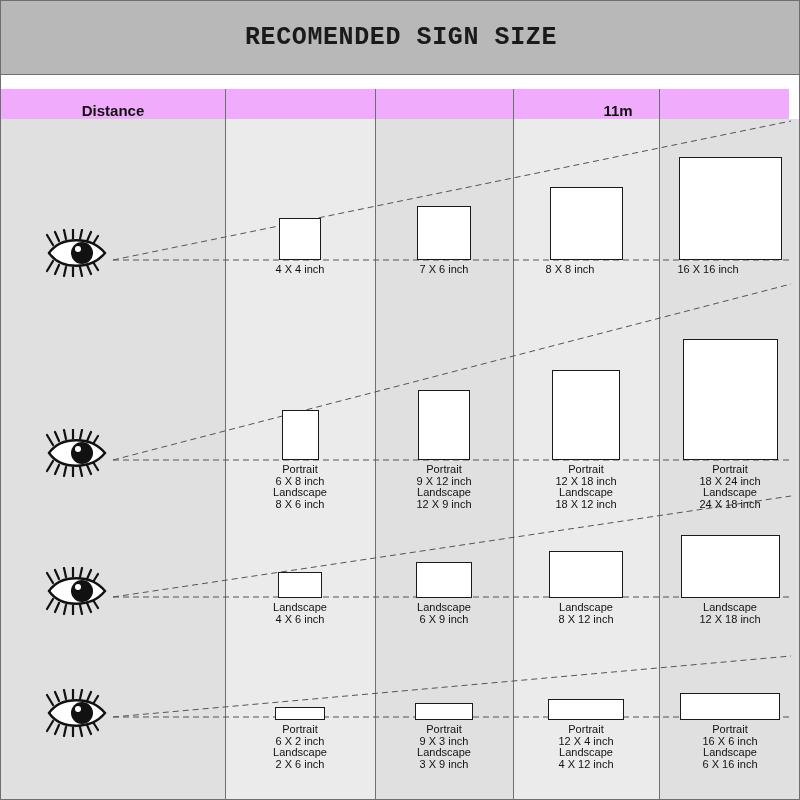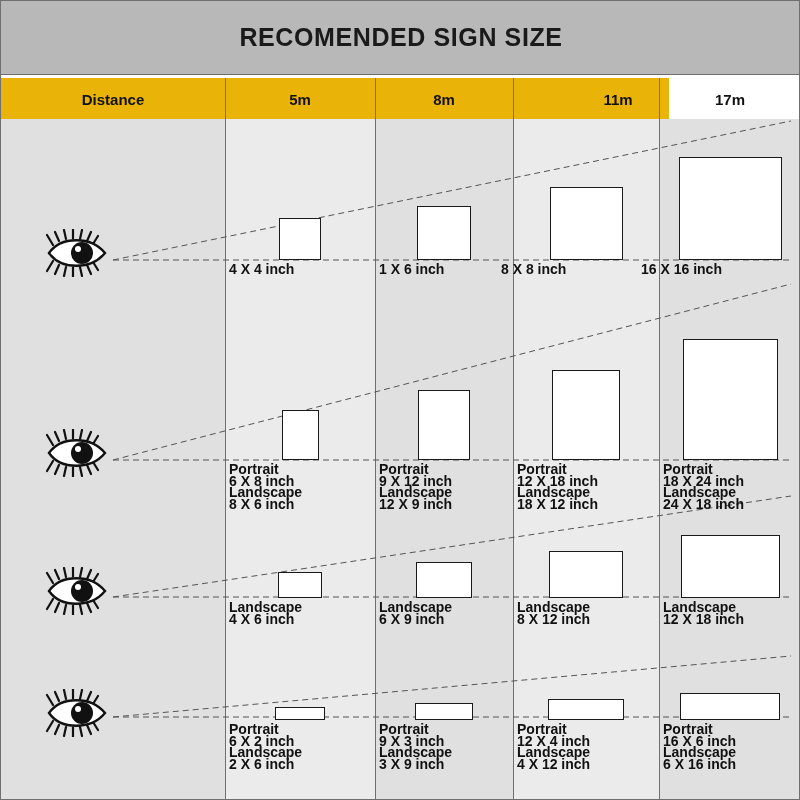--- a/index.html
+++ b/index.html
@@ -31,29 +31,30 @@
     box-sizing: border-box;
     display: flex;
     align-items: center;
     justify-content: center;
   }
   #title-text {
     font-size: 25px;
     font-weight: bold;
     letter-spacing: 0.6px;
     color: #1a1a1a;
+    font-family: Liberation Mono, monospace;
   }
   
   #header-row {
     position: absolute;
     left: 0;
-    top: 77px;
-    width: 668px;
+    top: 88px;
+    width: 788px;
     height: 44px;
-    background: #eab308;
+    background: #f0abfc;
     border-bottom: 1px solid #6f6f6f;
     box-sizing: border-box;
   }
   .header-cell {
     position: absolute;
     top: 0;
     height: 43px;
     display: flex;
     align-items: center;
     justify-content: center;
@@ -92,22 +93,23 @@
   
   .sign-box {
     position: absolute;
     background: #ffffff;
     border: 1px solid #1a1a1a;
     box-sizing: border-box;
   }
   
   .caption {
     position: absolute;
-    font-size: 14px;
-    font-weight: bold;
+    text-align: center;
+    font-size: 11px;
+    font-weight: normal;
     line-height: 11.5px;
     color: #111;
     white-space: pre-line;
   }
   
   .eye {
     position: absolute;
   }
   
   #sightlines {
@@ -123,27 +125,24 @@
 <body>
 
 <div id="page">
 
   <div id="title-bar">
     <div id="title-text">RECOMENDED SIGN SIZE</div>
   </div>
 
   <div id="header-row">
       <div class="header-cell" style="left: 0px; width: 224px;">Distance</div>
-      <div class="header-cell" style="left: 224px; width: 150px;">5m</div>
       <div style="position: absolute; left: 224px; top: 0px; width: 1px; height: 43px; background: rgb(111, 111, 111);"></div>
-      <div class="header-cell" style="left: 374px; width: 138px;">8m</div>
       <div style="position: absolute; left: 374px; top: 0px; width: 1px; height: 43px; background: rgb(111, 111, 111);"></div>
       <div class="header-cell" style="left: 512px; width: 146px; margin-left: 32px;">11m</div>
       <div style="position: absolute; left: 512px; top: 0px; width: 1px; height: 43px; background: rgb(111, 111, 111);"></div>
-      <div class="header-cell" style="left: 658px; width: 142px;">17m</div>
       <div style="position: absolute; left: 658px; top: 0px; width: 1px; height: 43px; background: rgb(111, 111, 111);"></div>
     </div>
 
   <div id="grid-body">
       <div class="col-band dark" style="left: 0px; width: 224px;"></div>
       <div class="col-band light" style="left: 224px; width: 150px;"></div>
       <div class="col-divider" style="left: 224px;"></div>
       <div class="col-band dark" style="left: 374px; width: 138px;"></div>
       <div class="col-divider" style="left: 374px;"></div>
       <div class="col-band light" style="left: 512px; width: 146px;"></div>
@@ -182,21 +181,21 @@
       <path d="M39,38 L41,47" stroke="#111" stroke-width="2.2" stroke-linecap="round"></path>
       <path d="M46,36 L50,45" stroke="#111" stroke-width="2.2" stroke-linecap="round"></path>
       <path d="M52,33 L57,41" stroke="#111" stroke-width="2.2" stroke-linecap="round"></path>
       <path d="M8,24 C20,7 50,7 64,24 C50,41 20,41 8,24 Z" fill="#ffffff" stroke="#111" stroke-width="2.4"></path>
       <circle cx="41" cy="24" r="11" fill="#111"></circle>
       <circle cx="37" cy="20" r="3" fill="#ffffff"></circle>
     </svg>
     <div class="sign-box" style="width: 42px; height: 42px; left: 278px; top: 217px;"></div>
     <div class="caption" style="left: 228px; width: 142px; top: 263px;">4 X 4 inch</div>
     <div class="sign-box" style="width: 54px; height: 54px; left: 416px; top: 205px;"></div>
-    <div class="caption" style="left: 378px; width: 130px; top: 263px;">1 X 6 inch</div>
+    <div class="caption" style="left: 378px; width: 130px; top: 263px;">7 X 6 inch</div>
     <div class="sign-box" style="width: 73px; height: 73px; left: 548.5px; top: 186px;"></div>
     <div class="caption" style="left: 500px; width: 138px; top: 263px;">8 X 8 inch</div>
     <div class="sign-box" style="width: 103px; height: 103px; left: 677.5px; top: 156px;"></div>
     <div class="caption" style="left: 640px; width: 134px; top: 263px;">16 X 16 inch</div>
     <svg width="72" height="48" viewBox="0 0 72 48" class="eye" style="left: 40px; top: 428px;">
       <path d="M12,16 L6,6" stroke="#111" stroke-width="2.2" stroke-linecap="round"></path>
       <path d="M18,12 L14,3" stroke="#111" stroke-width="2.2" stroke-linecap="round"></path>
       <path d="M25,10 L23,1" stroke="#111" stroke-width="2.2" stroke-linecap="round"></path>
       <path d="M32,9.5 L32,0.5" stroke="#111" stroke-width="2.2" stroke-linecap="round"></path>
       <path d="M39,10 L41,1" stroke="#111" stroke-width="2.2" stroke-linecap="round"></path>

